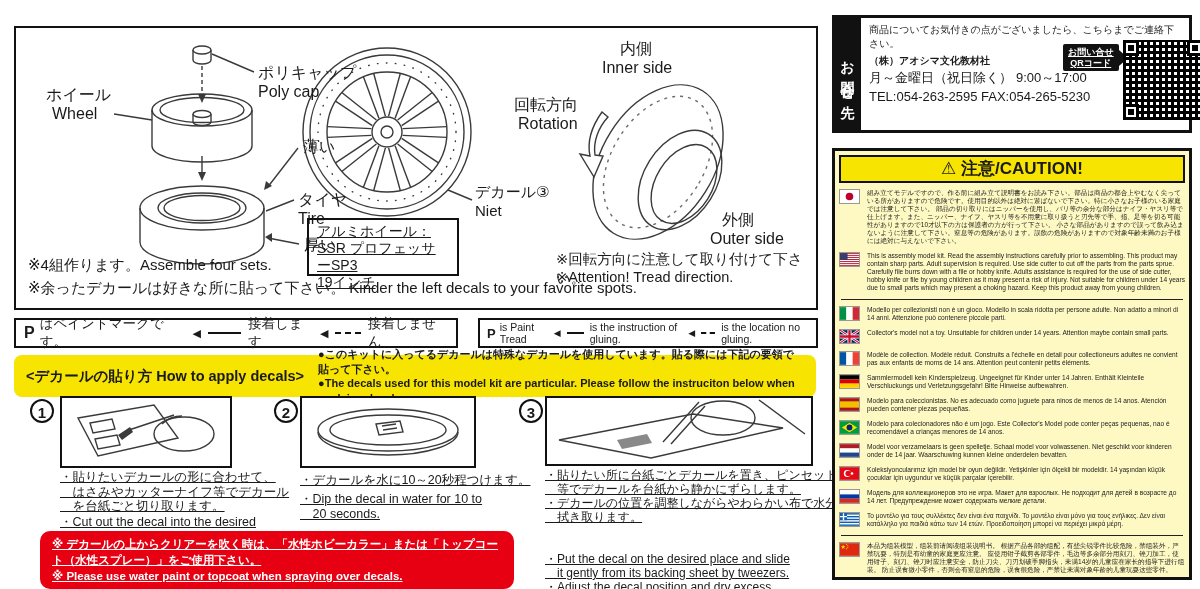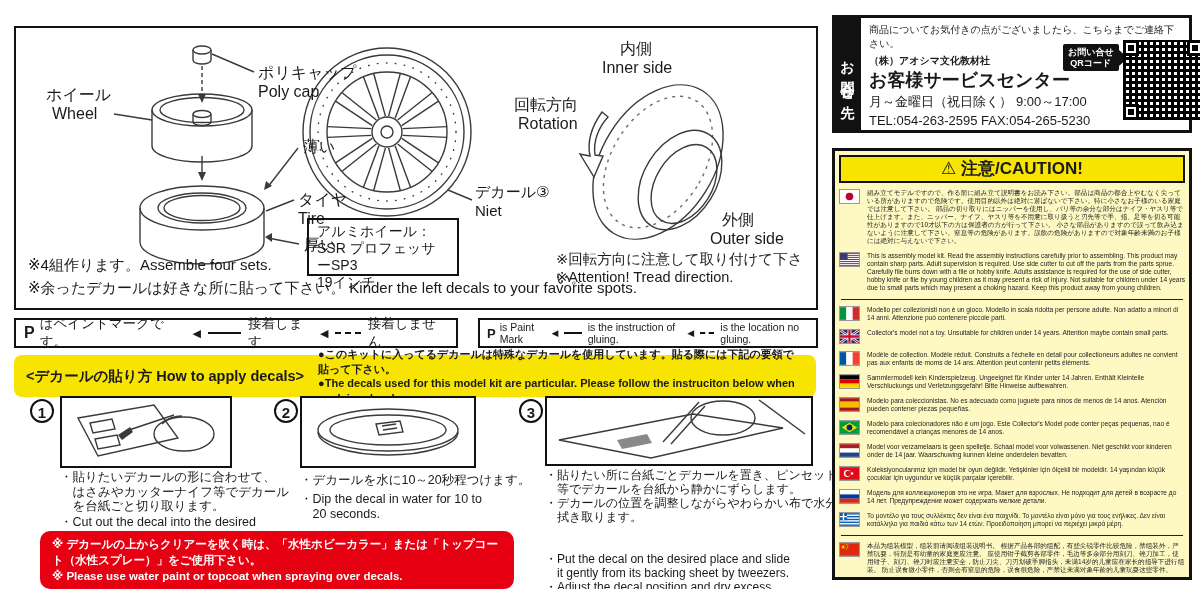--- a/index.html
+++ b/index.html
@@ -1,20 +1,20 @@
 <!DOCTYPE html>
 <html><head>
 <meta charset="utf-8">
 <style>
   html,body{margin:0;padding:0;background:#fff;}
   body{font-family:"Liberation Sans","DejaVu Sans",sans-serif;color:#1a1a1a;}
   .page{position:relative;width:1200px;height:589px;background:#fff;overflow:hidden;}
   .abs{position:absolute;}
   .box{border:2px solid #111;background:#fff;box-sizing:border-box;}
-  .pre{white-space:pre-line;}
+  .pre{white-space:pre-line;text-decoration:underline;}
   .jp-lbl{font-size:16px;line-height:18px;}
   .sm{font-size:15px;line-height:17px;}
   svg{display:block;}
   .art line,.art path,.art ellipse,.art circle,.art polygon,.art rect{stroke:#3a3a3a;fill:none;stroke-width:1.4;}
   .art .fill{fill:#3a3a3a;stroke:none;}
   .art .white{fill:#fff;}
   
   .tri{font-size:11px;line-height:1;}
   .ln{display:inline-block;width:34px;border-top:2px solid #111;vertical-align:middle;margin:0 2px;}
   .ln.dash{border-top:2px dashed #111;}
@@ -168,21 +168,21 @@
       <span>はペイントマークです。</span>
     <span class="tri">◀</span>
       <span class="ln"></span>
     <span>接着します</span>
     <span class="tri">◀</span>
       <span class="ln dash" style="width:26px;"></span>
     <span>接着しません</span>
   </section>
   <section class="abs box" style="left:478px;top:318px;width:340px;height:30px;display:flex;align-items:center;padding:0 7px;gap:4px;font-size:10.5px;">
     <span class="pmark" style="font-size:13px;">P</span>
-      <span>is Paint Mark</span>
+      <span>is Paint Tread</span>
     <span class="tri" style="font-size:9px;">◀</span>
       <span class="ln" style="width:22px;"></span>
     <span>is the instruction of gluing.</span>
     <span class="tri" style="font-size:9px;">◀</span>
       <span class="ln dash" style="width:18px;"></span>
     <span>is the location no gluing.</span>
   </section>
 
   <section class="abs yellow" style="left:14px;top:355px;width:802px;height:42px;display:flex;align-items:center;padding:0 12px;box-sizing:border-box;gap:14px;">
     <div style="font-size:14.5px;font-weight:bold;flex:0 0 auto;">&lt;デカールの貼り方 How to apply decals&gt;</div>
@@ -247,21 +247,20 @@
   <div class="abs redbar pre" style="left:40px;top:531px;width:474px;">※ デカールの上からクリアーを吹く時は、「水性ホビーカラー」または「トップコート（水性スプレー）」をご使用下さい。
 ※ Please use water paint or topcoat when spraying over decals.</div>
 
   <section class="abs contact" style="left:832px;top:15px;width:360px;height:118px;">
     <div class="vstrip">
         <span>お問合せ先</span>
       </div>
     <div class="contact-body">
       <div style="font-size:10px;">商品についてお気付きの点がございましたら、こちらまでご連絡下さい。</div>
       <div style="font-size:10px;font-weight:bold;margin-top:3px;">（株）アオシマ文化教材社</div>
-      <div style="font-size:18px;font-weight:bold;">お客様サービスセンター</div>
       <div style="font-size:13px;margin-top:1px;">月～金曜日（祝日除く） 9:00～17:00</div>
       <div style="font-size:13px;margin-top:2px;">TEL:054-263-2595  FAX:054-265-5230</div>
       <div class="qrbadge pre" style="left:202px;top:26px;">お問い合せ
 QRコード</div>
       <div class="qr" style="left:262px;top:22px;width:80px;height:80px;">
         <div class="finder" style="left:0;top:0;"></div>
         <div class="finder" style="right:0;top:0;"></div>
         <div class="finder" style="left:0;bottom:0;"></div>
       </div>
     </div>

